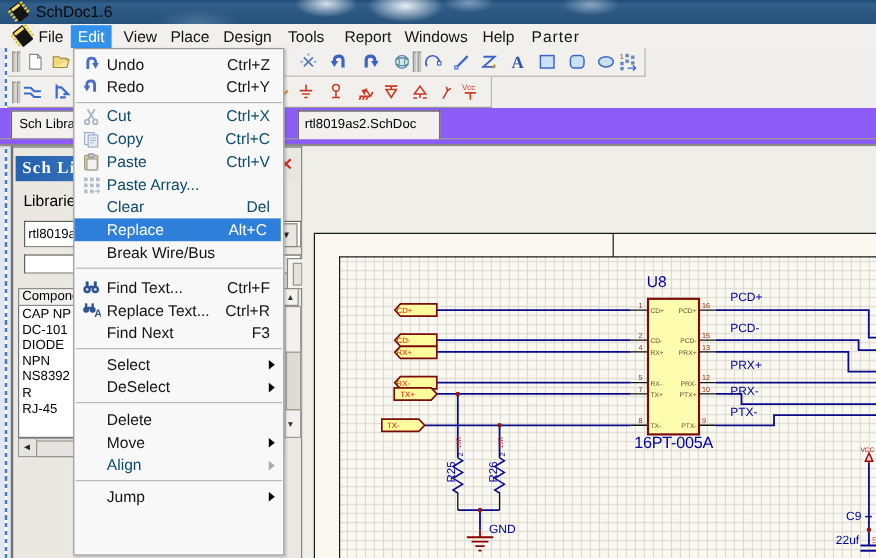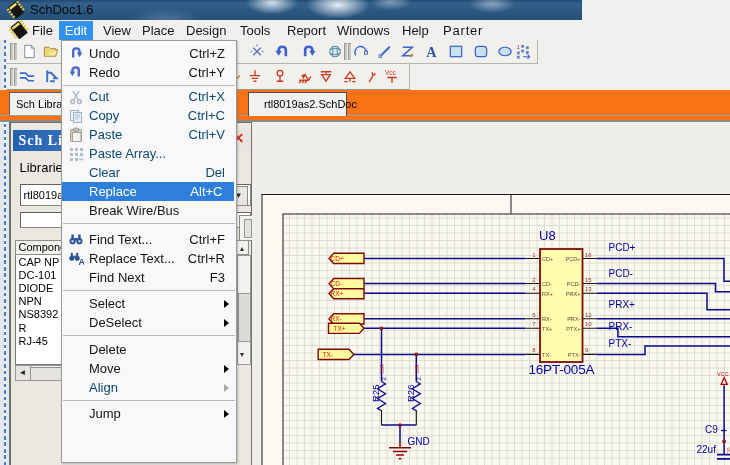--- a/index.html
+++ b/index.html
@@ -1,18 +1,18 @@
 <!DOCTYPE html>
 <html><head><meta charset="utf-8"><style>
 html,body{margin:0;padding:0}
 body{width:730px;height:465px;position:relative;overflow:hidden;
   font-family:"Liberation Sans",sans-serif;background:#F0EFED}
 .abs{position:absolute}
 
-#title{left:0;top:0;width:582px;height:20px;
+#title{left:0;top:0;width:730px;height:20px;
   background:
    radial-gradient(ellipse 36px 16px at 272px 3px, rgba(228,236,245,.9), rgba(228,236,245,0) 72%),
    radial-gradient(ellipse 44px 19px at 338px 5px, rgba(240,245,250,.95), rgba(240,245,250,0) 72%),
    radial-gradient(ellipse 30px 12px at 391px 2px, rgba(205,221,238,.5), rgba(205,221,238,0) 70%),
    radial-gradient(ellipse 34px 13px at 492px 4px, rgba(208,222,237,.55), rgba(208,222,237,0) 70%),
    radial-gradient(ellipse 50px 16px at 165px 19px, rgba(130,160,195,.4), rgba(130,160,195,0) 70%),
    linear-gradient(180deg,#224A72 0%,#32608C 18%,#2B567F 60%,#27527C 100%);
   border-bottom:1.5px solid #93A8BC}
 #title .txt{position:absolute;left:30px;top:2px;font-size:13px;color:#0A0A0A}
 
@@ -20,26 +20,26 @@
 #menubar .m{position:absolute;top:1px;height:20px;line-height:20px}
 #medit{left:59px;width:34px;text-align:center;background:#3191EC;color:#fff}
 
 #tb1{left:6px;top:40px;width:531px;height:23px;background:#F1F0ED;
   border-bottom:1px solid #B6B4B0;border-right:1px solid #B6B4B0}
 #tb2{left:6px;top:64px;width:403px;height:25px;background:#F1F0ED;
   border-bottom:1px solid #9A9894;border-right:1px solid #B6B4B0}
 .grip{position:absolute;width:2px;background:#C9C7C3;border-left:1px solid #989691;border-top:1px solid #989691}
 .tbi{position:absolute;top:3px;width:18px;height:17px}
 
-#tabstrip{left:0;top:90px;width:730px;height:32px;background:#f97316}
+#tabstrip{left:0;top:90px;width:730px;height:32px;background:#8b5cf6}
 #tabline{left:0;top:24.5px;width:730px;height:0;border-top:1px solid #9E9C98}
 #tab1{left:9px;top:1.5px;width:110px;height:23px;background:#F2F1EF;
   border:1px solid #5E5E5E;border-bottom:none;font-size:11px;line-height:22px;color:#000;padding-left:6px;box-sizing:border-box}
-#tab2{left:248px;top:2px;width:99px;height:23.5px;background:#F2F1EF;
-  border:1px solid #4F4F4F;border-bottom:none;font-size:11px;line-height:22px;color:#000;padding-left:15px;box-sizing:border-box}
+#tab2{left:248px;top:2px;width:119px;height:23.5px;background:#F2F1EF;
+  border:1px solid #4F4F4F;border-bottom:none;font-size:11px;line-height:22px;color:#000;padding-left:5px;box-sizing:border-box}
 #cborder{left:0;top:30px;width:730px;height:2px;background:#8A8A8A;border-bottom:1px solid #FAFAF8}
 
 #gutter{left:0;top:20px;width:8.5px;height:445px;background:#E3E7EE}
 #gutterdash{position:absolute;left:4.2px;top:0;width:2px;height:445px;
   background:repeating-linear-gradient(180deg,#3F7BD0 0 3.5px,#FDFDFD 3.5px 6.5px)}
 
 #panel{left:8.5px;top:122px;width:243px;height:343px;background:#EBE8E2;
   border:1px solid #6F6F6F;border-left-width:2px;border-bottom:none;box-sizing:border-box}
 #ptitle{position:absolute;left:2px;top:6.5px;width:237px;height:21.5px;letter-spacing:1px;
   background:linear-gradient(90deg,#2461AE 0%,#4D86C8 55%,#BDD2E8 82%,#E8E5E0 94%);

